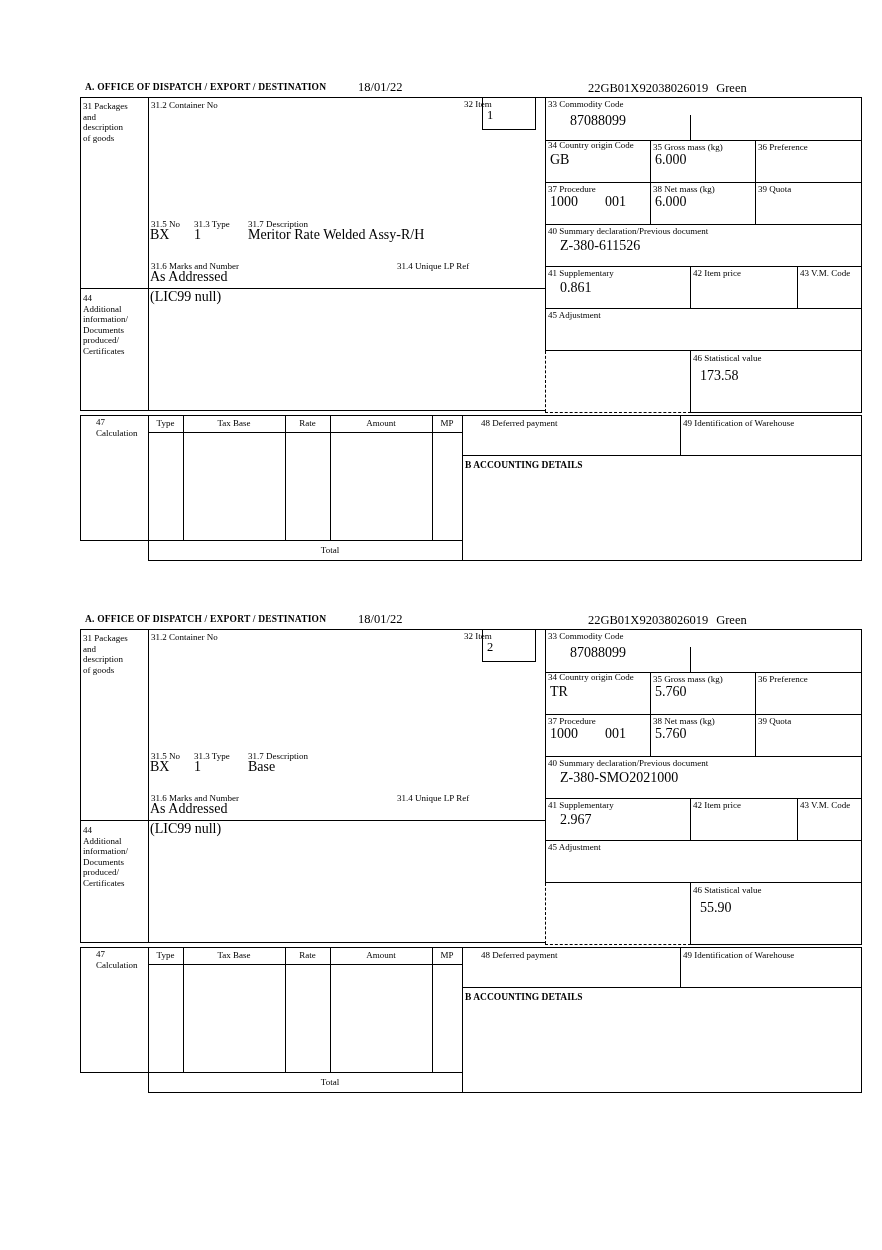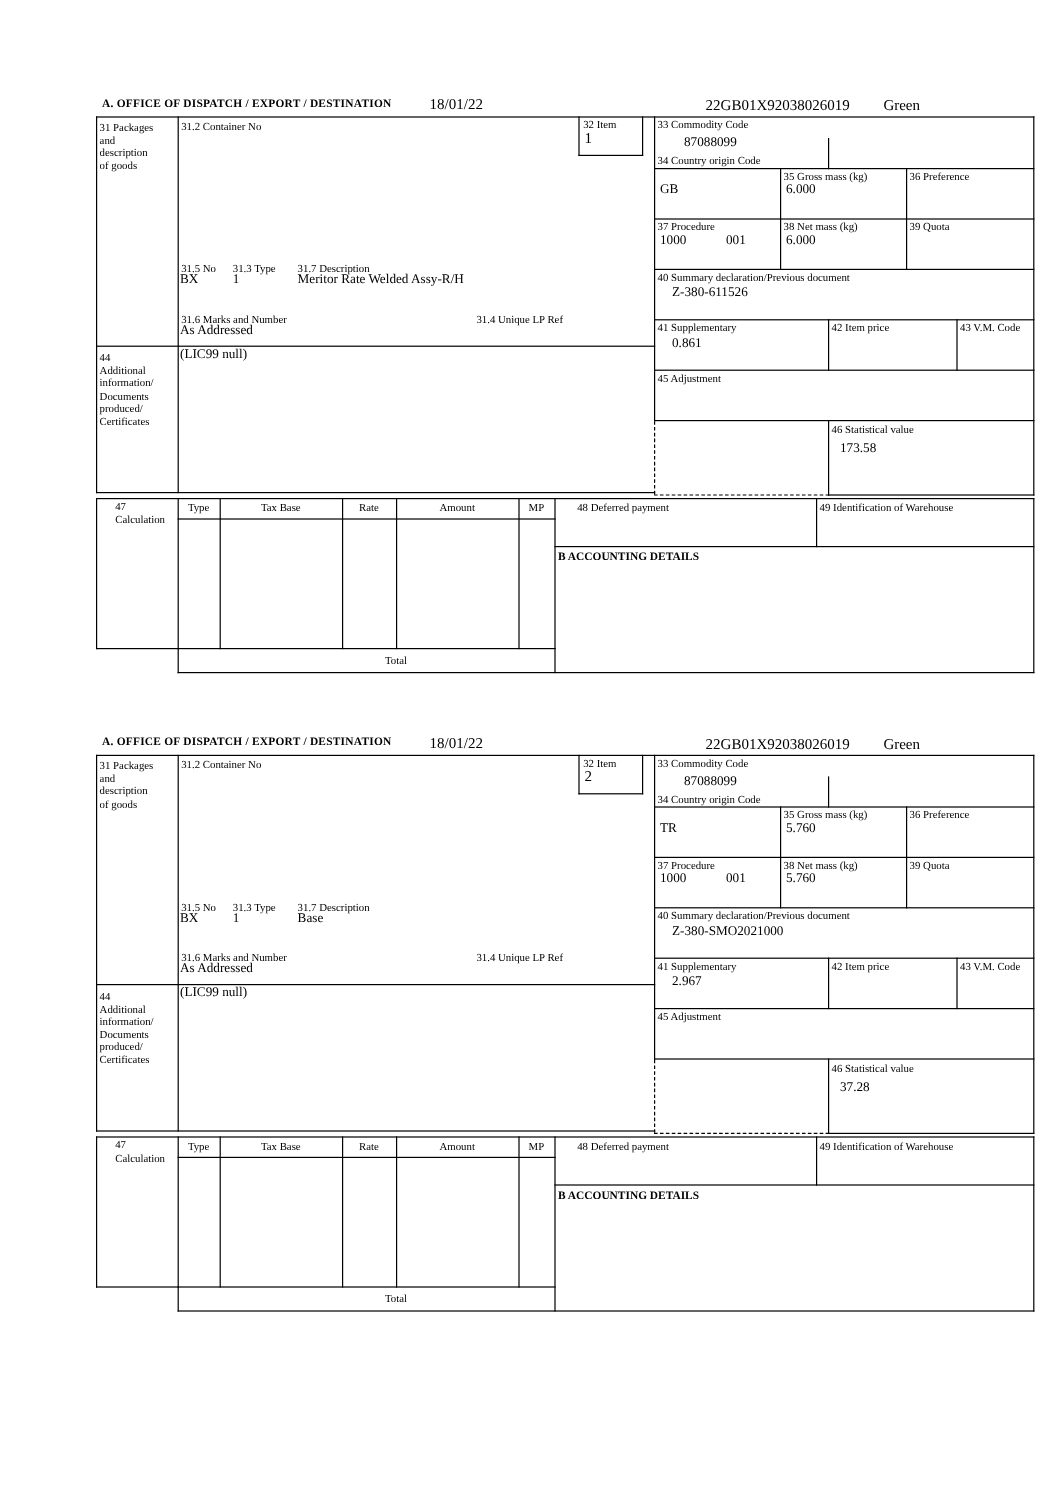--- a/index.html
+++ b/index.html
@@ -3,25 +3,25 @@
 <meta charset="utf-8">
 <style>
   html,body{margin:0;padding:0;background:#fff;}
   body{font-family:"Liberation Serif",serif;color:#000;}
   .page{position:relative;width:882px;height:1250px;background:#fff;overflow:hidden;}
   .blk{position:absolute;left:80px;width:782px;height:492px;}
   #b1{top:80px}#b2{top:612px}
   .ln{position:absolute;background:#000;display:block}
   .lb{position:absolute;font-size:9px;line-height:1.18;white-space:nowrap}
   .pm{white-space:pre-line}
-  .vl{position:absolute;font-size:11px;white-space:nowrap}
+  .vl{position:absolute;font-size:14px;white-space:nowrap}
   .ttl{position:absolute;font-weight:bold;font-size:9.5px;letter-spacing:.2px;white-space:nowrap}
   .hv{position:absolute;font-size:12.5px;white-space:nowrap}
   .ctr{text-align:center}
-  .route{margin-left:28px}
+  .route{margin-left:8px}
   
   .Ltop{left:0;top:17px;width:782px;height:1px}
   .Llft{left:0;top:17px;width:1px;height:314px}
   .Lrgt{left:781px;top:17px;width:1px;height:316px}
   .Lcol{left:68px;top:17px;width:1px;height:314px}
   .Lmid{left:0;top:208px;width:466px;height:1px}
   .Lbot{left:0;top:330px;width:466px;height:1px}
   .Lrc{left:465px;top:17px;width:1px;height:254px}
   .Lr1{left:465px;top:60px;width:317px;height:1px}
   .Lr2{left:465px;top:102px;width:317px;height:1px}
@@ -53,25 +53,25 @@
   .Lrgl{left:781px;top:335px;width:1px;height:146px}
   .Dv{position:absolute;left:465px;top:271px;height:61px;width:0;border-left:1px dashed #000}
   .Dh{position:absolute;left:465px;top:332px;width:146px;height:0;border-top:1px dashed #000}
   .B32{position:absolute;left:402px;top:17px;width:52px;height:32px;border:1px solid #000;border-top:none}
   
   .Poffice{left:5px;top:2px}
   .Pdate{left:278px;top:0}
   .Pref{left:508px;top:1px}
   .P31{left:3px;top:21px;width:62px}
   .P312{left:71px;top:20px}
-  .P32{left:406px;top:19px}
+  .P32{left:384px;top:19px}
   .Q32{left:407px;top:28px;font-size:12.5px}
   .P33{left:468px;top:19px}
   .Q33{left:490px;top:33px}
-  .P34{left:468px;top:49px}
+  .P34{left:468px;top:60px}
   .Q34{left:470px;top:72px}
   .P35{left:573px;top:62px}
   .Q35{left:575px;top:72px}
   .P36{left:678px;top:62px}
   .P37{left:468px;top:104px}
   .Q37a{left:470px;top:114px}
   .Q37b{left:525px;top:114px}
   .P38{left:573px;top:104px}
   .Q38{left:575px;top:114px}
   .P39{left:678px;top:104px}
@@ -298,21 +298,21 @@
     <div class="lb P43">43 V.M. Code</div>
     <div class="lb pm P44">44
 Additional
 information/
 Documents
 produced/
 Certificates</div>
     <div class="vl Q44">(LIC99 null)</div>
     <div class="lb P45">45 Adjustment</div>
     <div class="lb P46">46 Statistical value</div>
-    <div class="vl Q46">37.28</div>
+    <div class="vl Q46">55.90</div>
     <div class="lb pm P47">47
 Calculation</div>
     <div class="lb ctr Th1">Type</div>
     <div class="lb ctr Th2">Tax Base</div>
     <div class="lb ctr Th3">Rate</div>
     <div class="lb ctr Th4">Amount</div>
     <div class="lb ctr Th5">MP</div>
     <div class="lb ctr Ptot">Total</div>
     <div class="lb P48">48 Deferred payment</div>
     <div class="lb P49">49 Identification of Warehouse</div>

